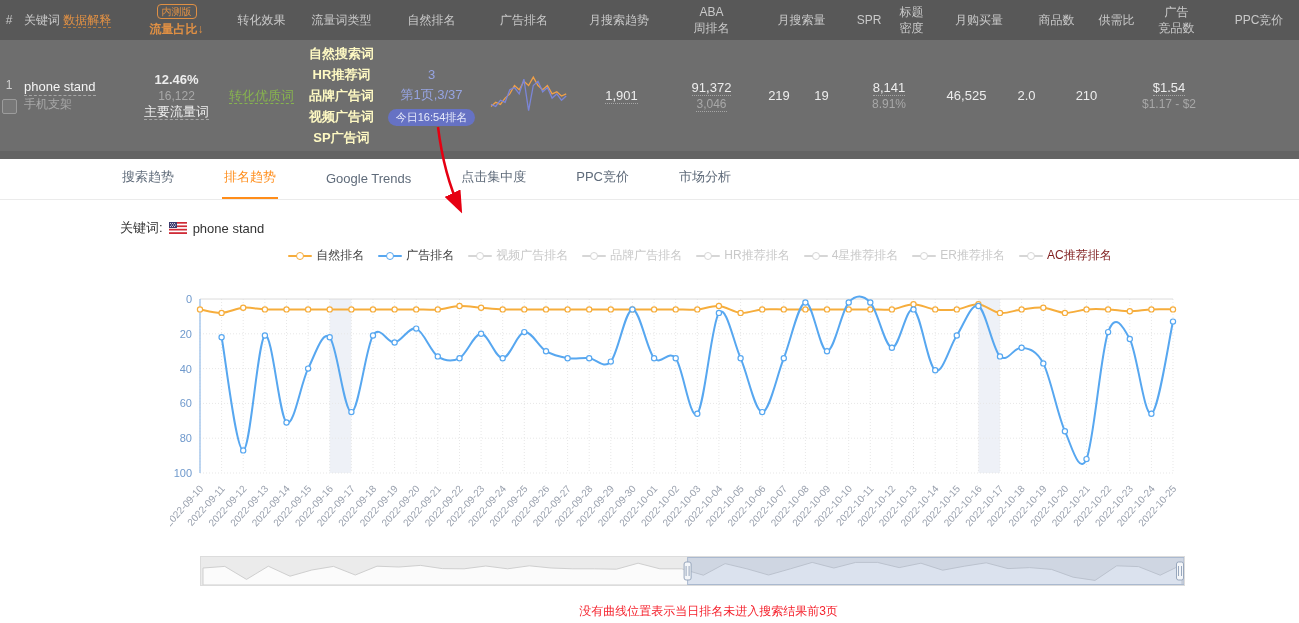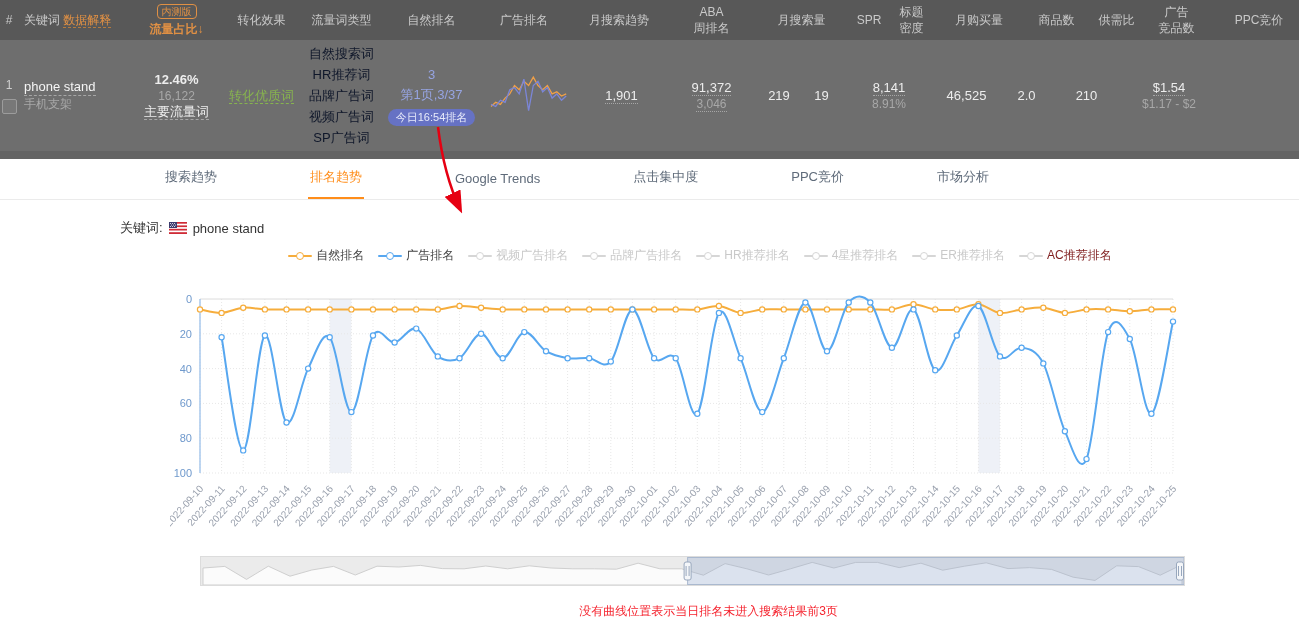--- a/index.html
+++ b/index.html
@@ -20,31 +20,31 @@
   .dashed-o{border-bottom:1px dashed #b57b3d;text-align:center;}
   .dashed-w{border-bottom:1px dashed #a6a6a6;}
   .dotted-w{border-bottom:1px dotted #a6a6a6;}
   .beta{display:inline-block;border:1px solid #e09044;color:#e09044;font-size:10px;
         border-radius:4px;padding:0 4px;line-height:13px;margin-bottom:2px;}
   .muted{color:#a8a8a8;font-size:12px;}
   .idx-num{color:#cfcfcf;font-size:12px;margin-bottom:6px;}
   .cbx{width:13px;height:13px;border:1px solid #9c9c9c;border-radius:2px;background:#787878;margin:0 auto;}
   .kw-main{color:#f4f4f4;}
   .green-tag{color:#87b34f;border-bottom:1px dashed #87b34f;}
-  .wtype div{line-height:21px;color:#0f172a;}
+  .wtype div{line-height:21px;color:#fef9c3;font-weight:bold;}
   .rank-col{color:#96a4e2;}
   .rank-badge{display:inline-block;background:#6672c4;color:#e7eafa;font-size:11px;
               border-radius:10px;padding:2px 8px;margin-top:4px;line-height:13px;}
   .big-line{font-size:13px;line-height:20px;}
 
   
   .panel{position:absolute;top:159px;left:0;width:1299px;height:464px;background:#fff;}
   .tabs{display:flex;gap:46px;padding-left:120px;border-bottom:1px solid #ebebeb;height:41px;
         align-items:flex-end;box-sizing:border-box;}
-  .tab{font-size:13px;color:#5f6b7a;padding:0 2px 13px 2px;cursor:pointer;margin-left:43px;}
+  .tab{font-size:13px;color:#5f6b7a;padding:0 2px 13px 2px;cursor:pointer;}
   .tab.active{color:#ff8d1a;border-bottom:2px solid #ff8d1a;padding-bottom:11px;}
   .kwline{position:absolute;left:120px;top:60px;font-size:13px;color:#333;display:flex;align-items:center;gap:6px;}
   .legend{position:absolute;left:170px;top:88px;width:1060px;display:flex;justify-content:center;
           gap:14px;font-size:12px;align-items:center;}
   .lg-item{display:flex;align-items:center;gap:4px;cursor:pointer;}
   .lg-marker{position:relative;width:24px;height:10px;}
   .lg-marker .ln{position:absolute;top:4px;left:0;width:24px;height:2px;border-radius:1px;}
   .lg-marker .cr{position:absolute;top:1px;left:8px;width:6px;height:6px;border-radius:50%;background:#fff;border:1px solid;}
   #rank-chart{position:absolute;left:170px;top:128px;}
   .dslider{position:absolute;left:200px;top:397px;width:985px;height:30px;background:#ebebeb;

